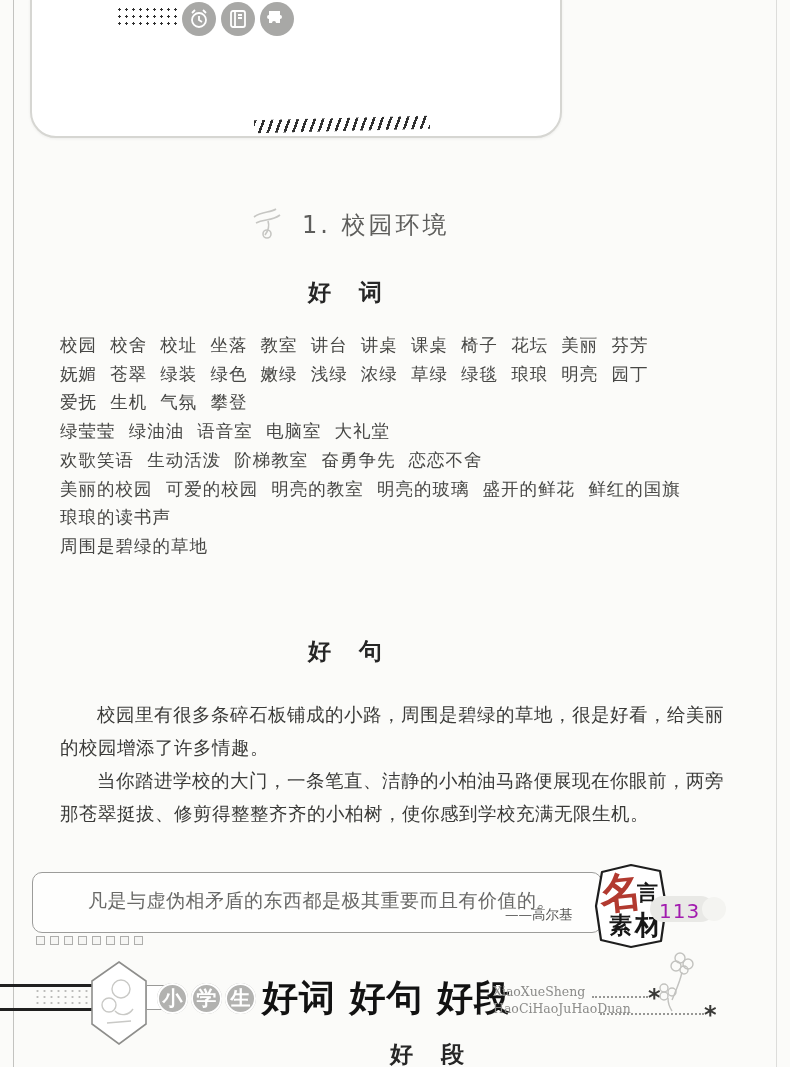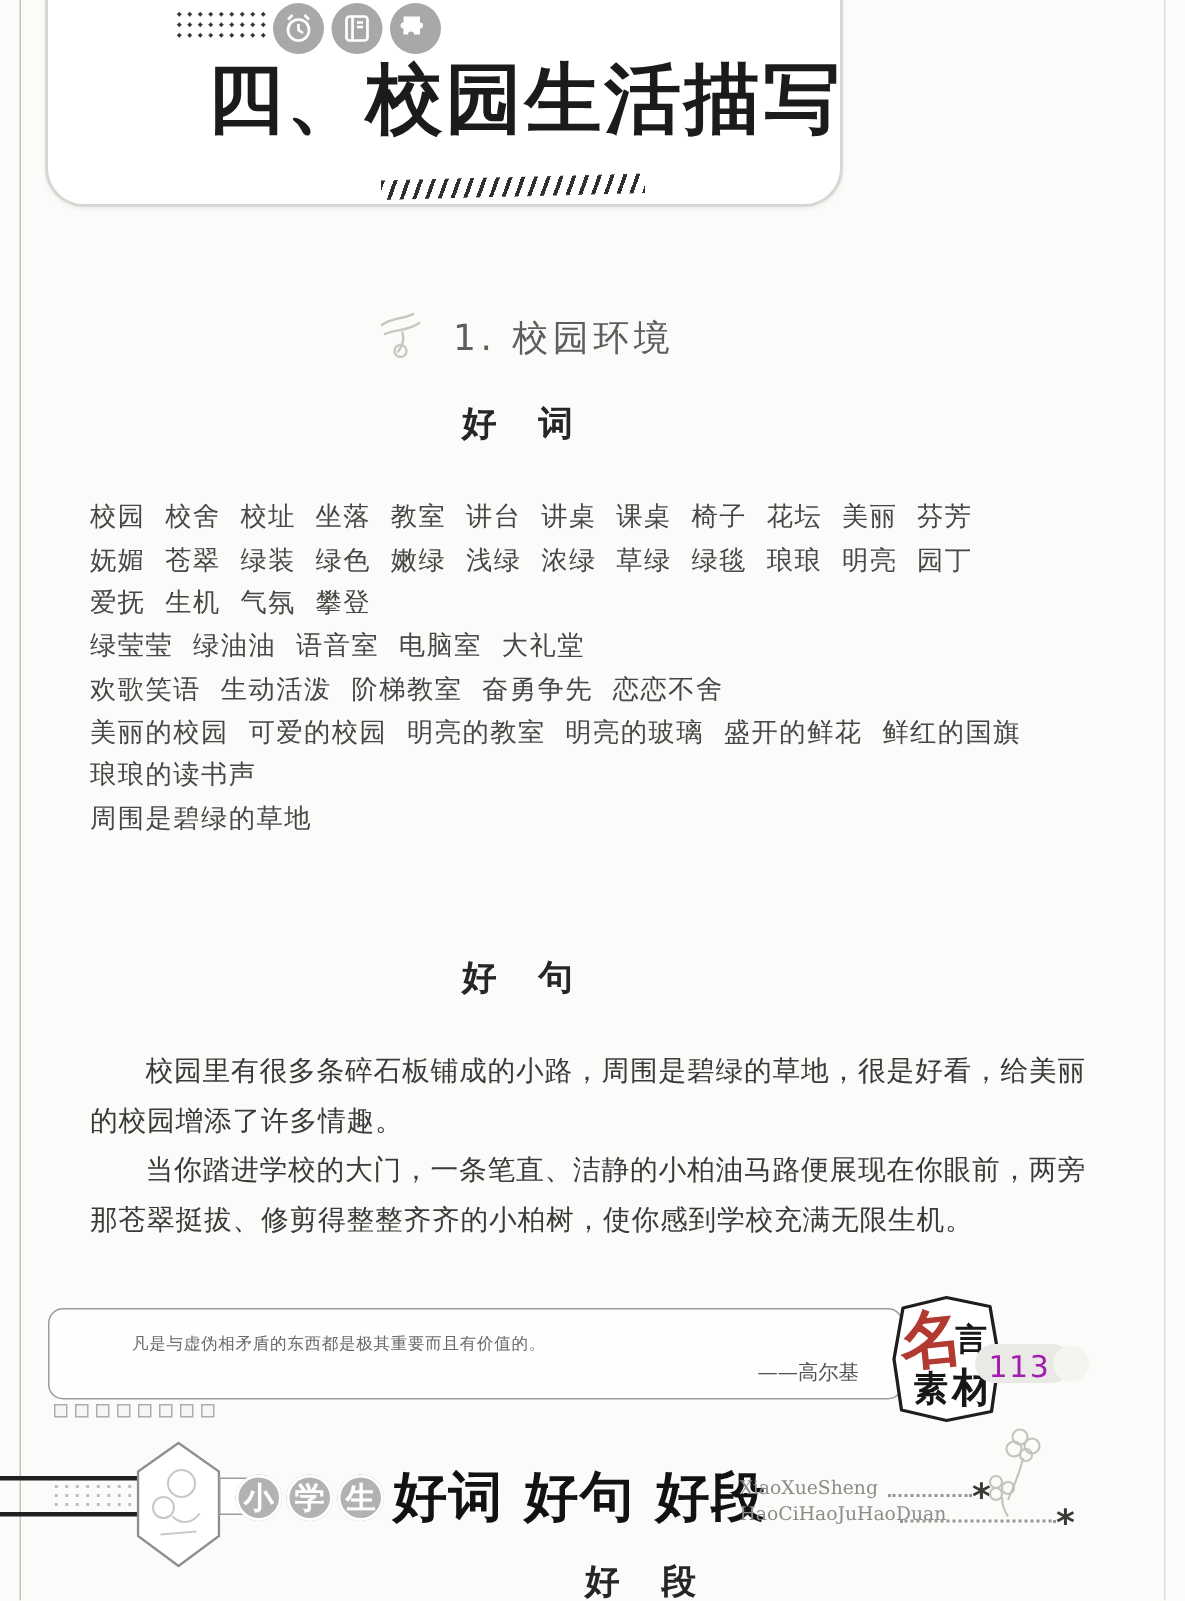--- a/index.html
+++ b/index.html
@@ -39,21 +39,21 @@
     transform:skewY(-1.5deg);
   }
 
   
   .section-row{position:absolute;left:250px;top:203px;display:flex;align-items:center;gap:14px;}
   .section-title{font-size:24px;color:#5d5d5b;letter-spacing:3px;white-space:pre;}
   .subhead{
     position:absolute;font-size:23px;font-weight:700;color:#262626;
     white-space:pre;letter-spacing:4px;font-family:"DejaVu Sans",sans-serif;
   }
-  .subhead.words{left:308px;top:267px;}
+  .subhead.words{left:308px;top:277px;}
   .subhead.sentences{left:308px;top:636px;}
   .subhead.next{left:390px;top:1039px;}
 
   
   .word-rows{position:absolute;left:60px;top:331px;width:670px;}
   .word-row{
     font-size:17.5px;line-height:28.7px;color:#474745;letter-spacing:1px;
     white-space:pre-wrap;font-family:"DejaVu Serif",serif;
   }
 
@@ -63,21 +63,21 @@
     margin:0;text-indent:2em;font-size:18.5px;line-height:33px;color:#3a3a38;
     letter-spacing:.5px;font-family:"DejaVu Serif",serif;
   }
 
   
   .quote-box{
     position:absolute;left:32px;top:872px;width:568px;height:59px;
     border:1.5px solid #9c9c9a;border-radius:10px;background:#fefefd;
   }
   .quote-text{
-    position:absolute;left:55px;top:15px;font-size:11px;color:#696967;
+    position:absolute;left:55px;top:15px;font-size:19px;color:#696967;
     letter-spacing:.5px;font-family:"DejaVu Serif",serif;
   }
   .quote-attrib{
     position:absolute;left:472px;top:33px;font-size:13.5px;color:#525250;
     font-family:"DejaVu Serif",serif;
   }
   .film-strip{position:absolute;left:36px;top:936px;display:flex;gap:5px;}
   .film-strip span{width:7px;height:7px;border:1px solid #aeaeac;background:#f6f6f4;display:block;}
 
   .badge{position:absolute;left:593px;top:863px;width:76px;height:86px;}
@@ -144,21 +144,20 @@
       <rect x="5" y="4" width="14" height="16" rx="2"></rect>
       <path d="M9 4v16M12 8h4M12 11h4"></path>
     </svg>
   </div>
   <div class="hdr-icon" style="left:228px;">
     <svg width="24" height="24" viewBox="0 0 24 24" fill="#ffffff">
       <path d="M9 4h6v4a2 2 0 1 1 0 4h-0v4h-4a2 2 0 1 0-4 0H4v-4a2 2 0 1 1 0-4V4h5z"></path>
     </svg>
   </div>
 
-  <div class="main-title">四、校园生活描写</div>
   <div class="hatch-band"></div>
 </div>
 
 <div class="section-row">
   <span>
     <svg width="38" height="40" viewBox="0 0 38 40" fill="none" stroke="#c6c6c3" stroke-width="1.6">
       <path d="M4 14 C12 8, 20 10, 26 6"></path>
       <path d="M6 20 C14 16, 22 18, 30 12"></path>
       <path d="M18 18 C20 24, 18 28, 15 32"></path>
       <circle cx="17" cy="31" r="4"></circle>

